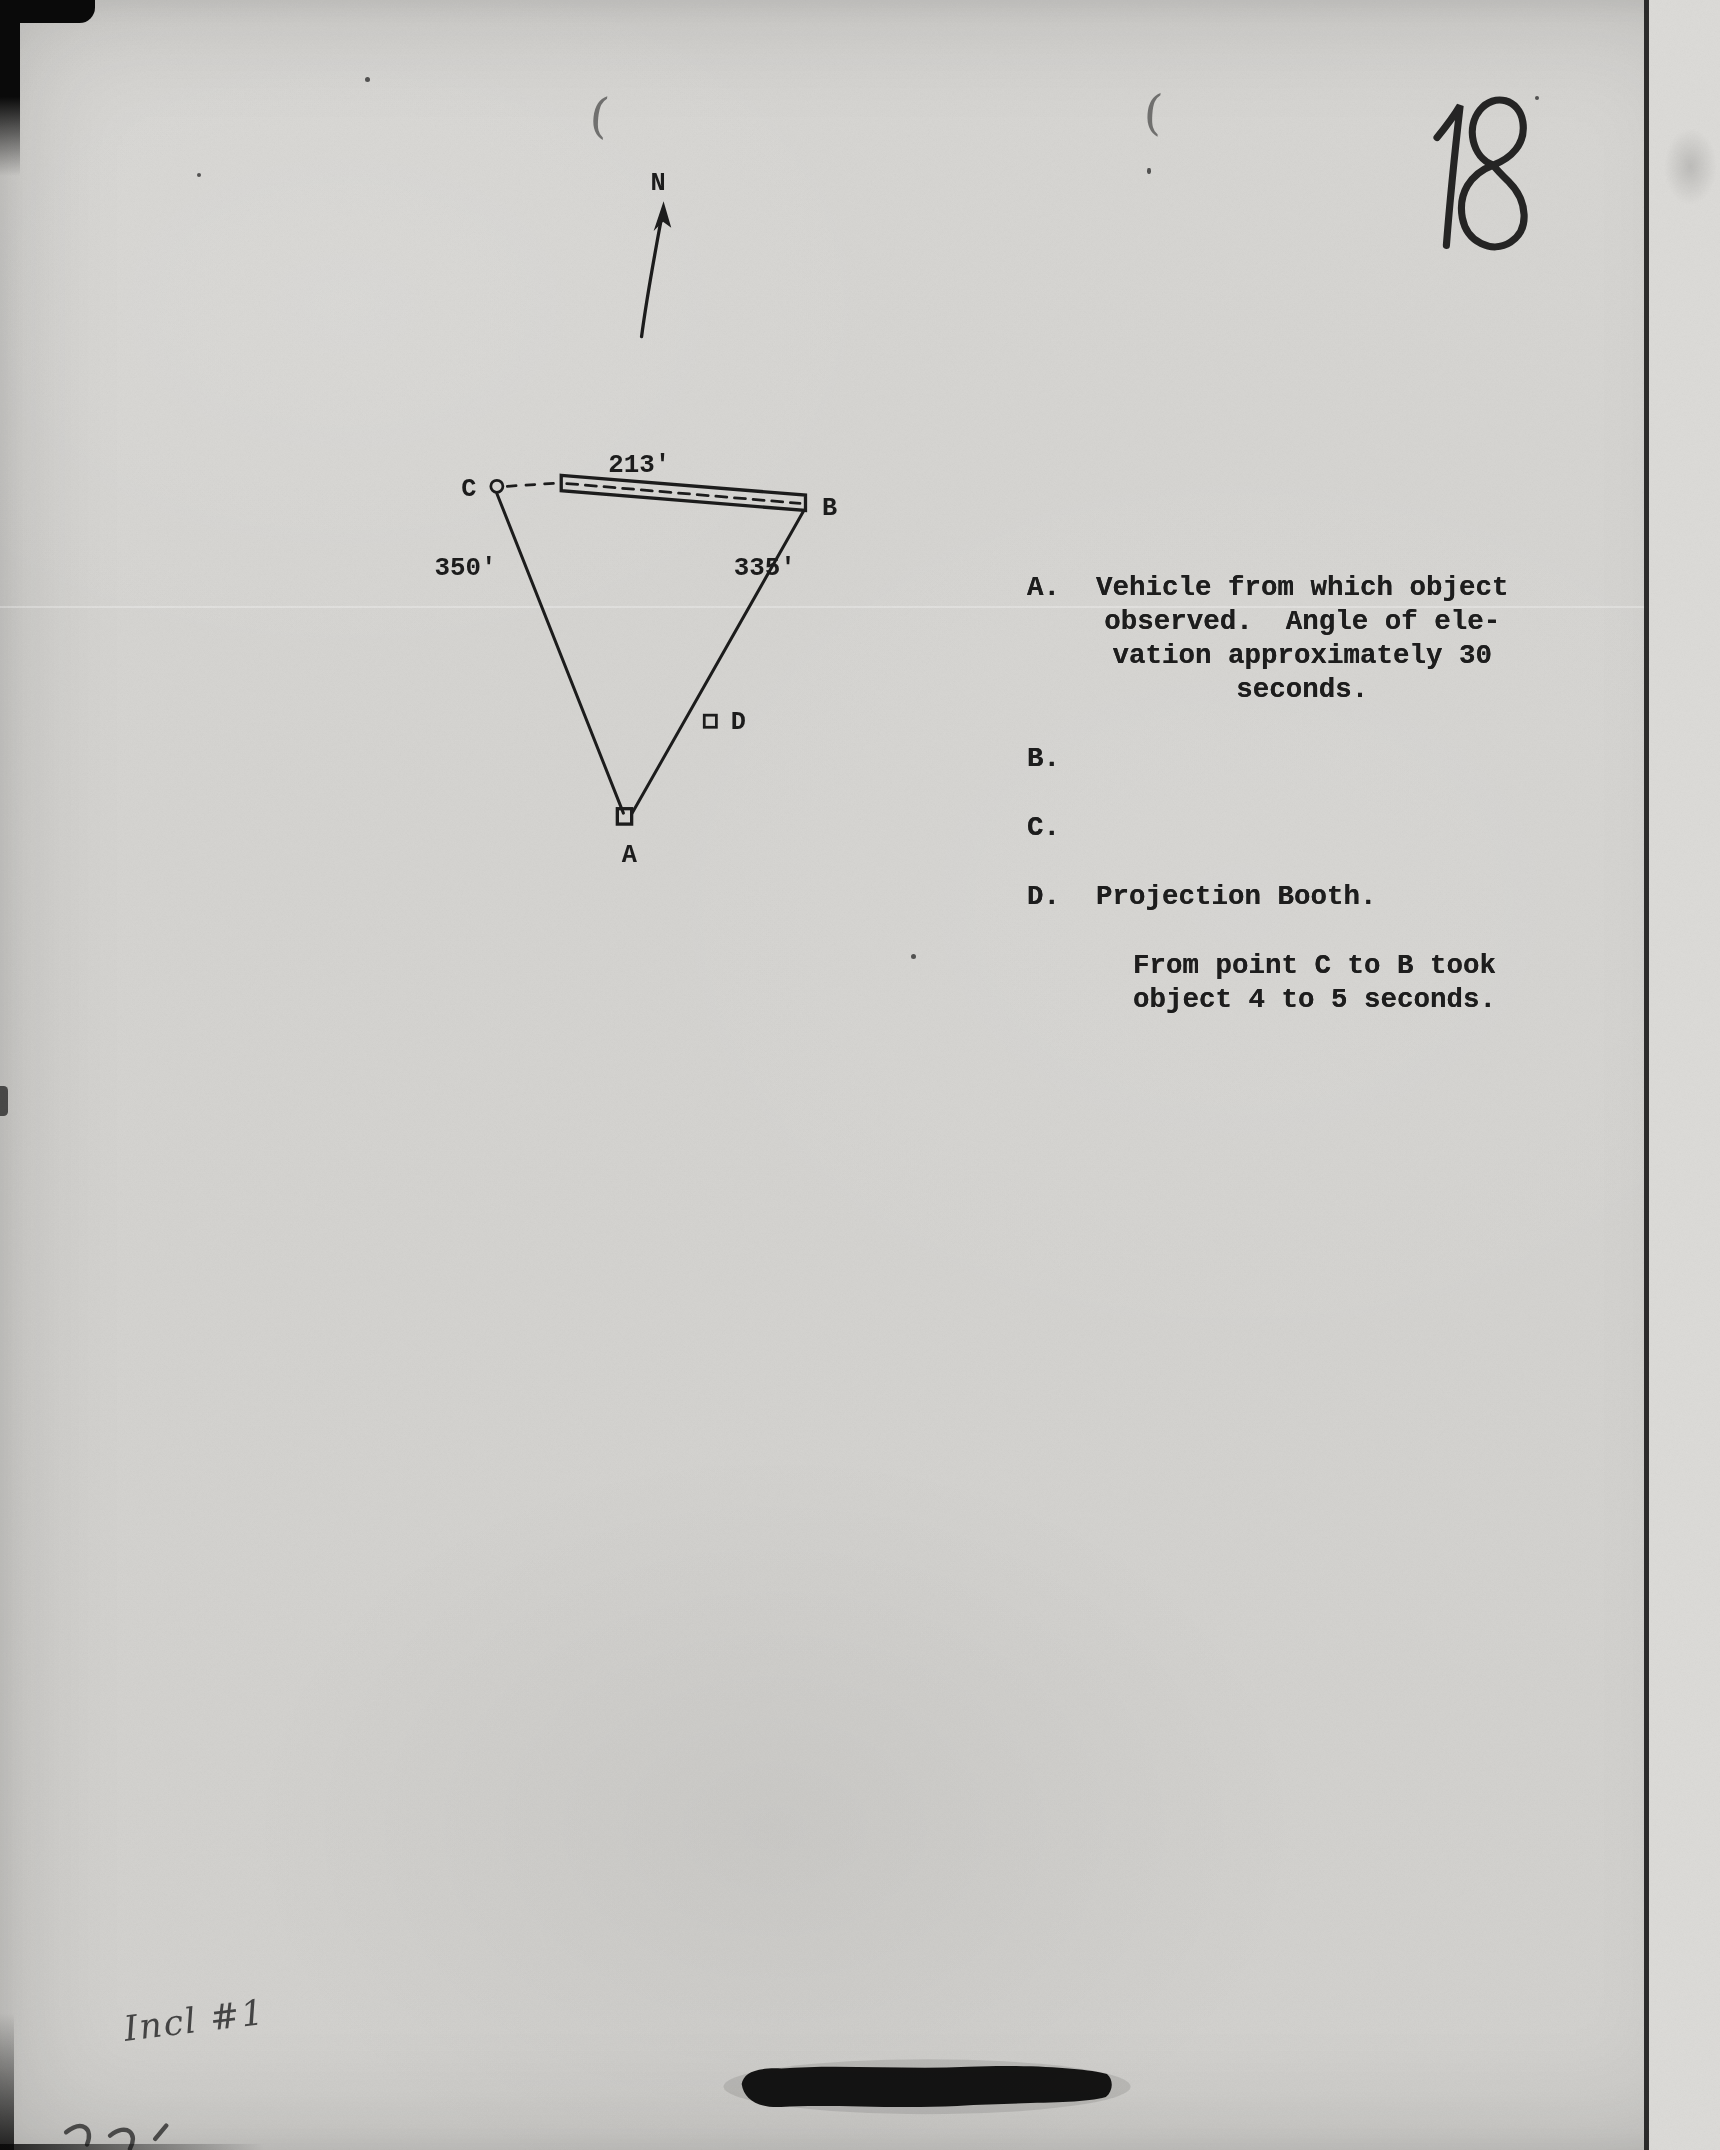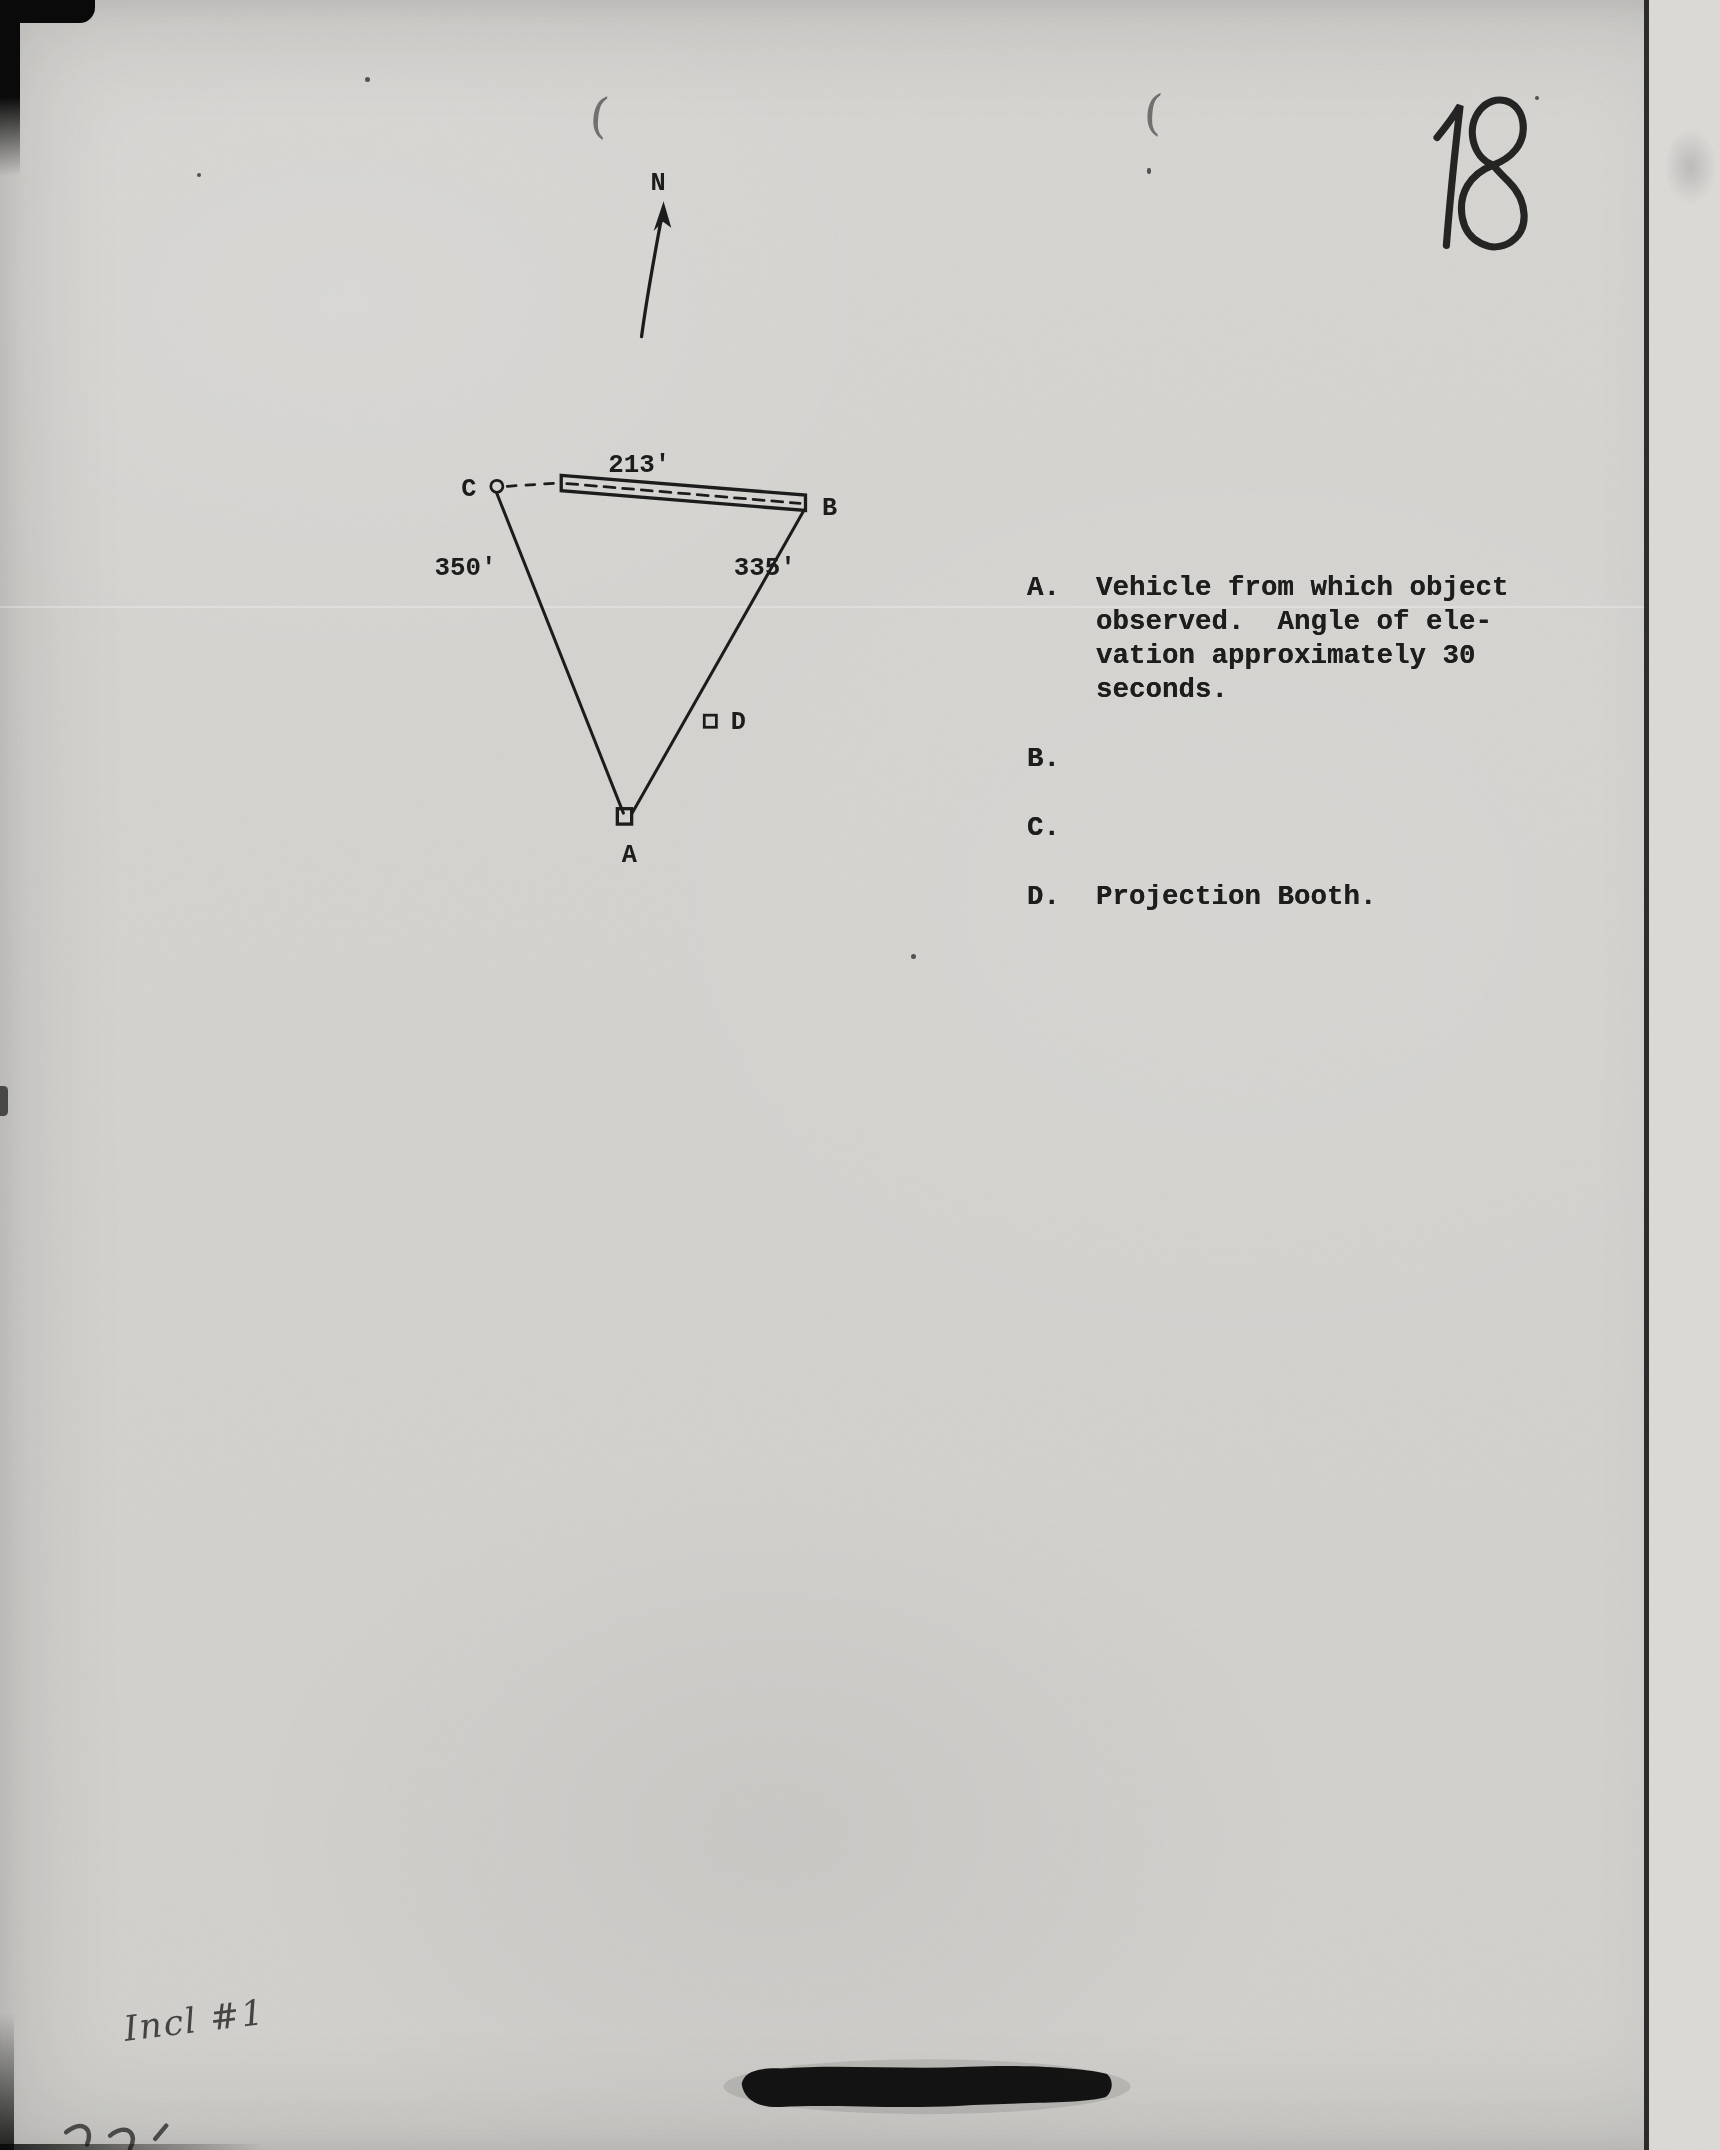--- a/index.html
+++ b/index.html
@@ -15,21 +15,21 @@
     color:#1d1d1d;
   }
   
   .legend {
     position:absolute; left:1027px; top:571px; width:506px;
     font-size:27.5px; line-height:34px; font-weight:700;
     color:#1d1d1d; text-shadow:0 0 0.6px rgba(25,25,25,.85);
   }
   .legend-item { display:flex; margin-bottom:35px; }
   .legend-key { width:69px; flex:none; white-space:pre; }
-  .tw-line { white-space:pre; }
+  .tw-line { white-space:pre;text-align:center; }
   .legend-note { margin-left:69px; }
 
   
   .diagram-svg { position:absolute; left:0; top:0; pointer-events:none; }
   .dlabel { font-family:"Liberation Mono", monospace; font-weight:700; fill:#1c1c1c; }
   .stroke { stroke:#1c1c1c; fill:none; stroke-linecap:round; }
 
   
   .incl-note {
     position:absolute; left:124px; top:2009px;
@@ -140,20 +140,24 @@
     </div>
     <div class="legend-item">
       <div class="legend-key">C.</div>
     </div>
     <div class="legend-item">
       <div class="legend-key">D.</div>
       <div>
         <div class="tw-line">Projection Booth.</div>
       </div>
     </div>
+    <div class="legend-note">
+      <div class="tw-line">From point C to B took</div>
+      <div class="tw-line">object 4 to 5 seconds.</div>
+    </div>
   </div>
 
   <span class="stray stray-left">(</span>
   <span class="stray stray-right">(</span>
 
   <span class="incl-note">Incl #1</span>
 
   <div class="speck" style="left:365px;  top:77px;  width:5px; height:5px;"></div>
   <div class="speck" style="left:197px;  top:173px;  width:4.4px; height:4.4px;"></div>
   <div class="speck" style="left:911px; top:954px; width:5px; height:5px;"></div>

